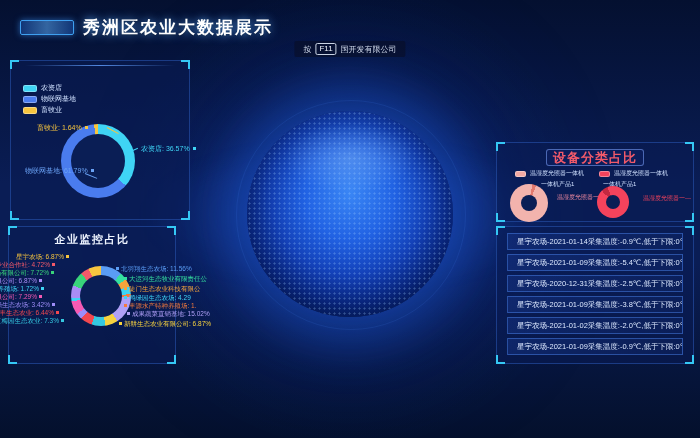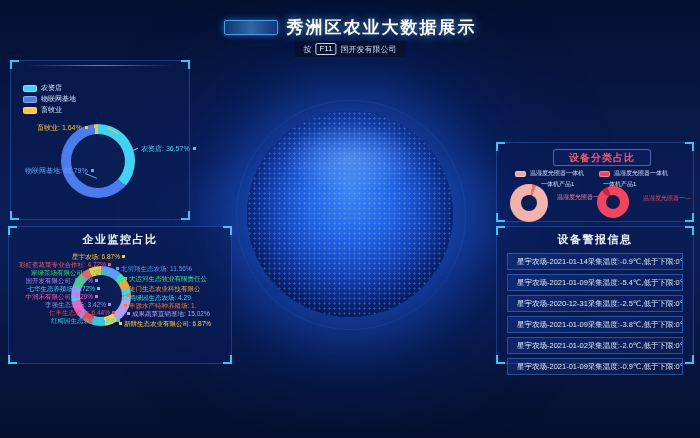--- a/index.html
+++ b/index.html
@@ -3,21 +3,21 @@
 <meta charset="utf-8">
 <style>
   html,body{margin:0;padding:0;background:#020a20;}
   .stage{position:relative;width:700px;height:438px;overflow:hidden;
     font-family:"Liberation Sans","DejaVu Sans",sans-serif;color:#fff;
     background:
       radial-gradient(circle at 50% 49%, rgba(45,115,245,.30) 0%, rgba(28,75,195,.20) 20%, rgba(12,35,110,.10) 38%, rgba(0,0,0,0) 56%),
       linear-gradient(180deg,#041030 0%,#0a1d55 42%,#0a1d55 60%,#04102c 100%);}
   .abs{position:absolute;}
   
-  .titlebar{position:absolute;top:16px;left:0;right:0;display:flex;justify-content:center;align-items:center;gap:9px;}
+  .titlebar{position:absolute;top:16px;left:0;right:0;display:flex;justify-content:flex-start;align-items:center;gap:9px;padding-left:20px;}
   .logo{width:52px;height:13px;border:1px solid #3fa0f0;border-radius:2px;
     background:linear-gradient(90deg,rgba(40,120,240,.35),rgba(90,170,250,.55),rgba(40,120,240,.35));
     box-shadow:0 0 6px rgba(60,150,250,.6);}
   .title{font-size:17px;font-weight:bold;letter-spacing:2px;color:#ffffff;
     text-shadow:0 0 10px rgba(90,170,255,.9),0 1px 2px rgba(0,0,0,.6);}
   .tip{position:absolute;top:41px;left:50%;transform:translateX(-50%);
     display:flex;align-items:center;gap:4px;font-size:8px;color:#cfd8ea;
     background:rgba(8,14,36,.6);padding:2px 9px;border-radius:2px;}
   .fkey{border:1px solid #c9d3e4;border-radius:2px;padding:0 3px;font-size:8px;color:#eef3fb;line-height:10px;}
   
@@ -52,22 +52,22 @@
   .ln{position:absolute;height:1px;transform-origin:left center;}
   .el,.rl{position:absolute;font-size:6.5px;white-space:nowrap;letter-spacing:0;}
   .el{text-align:right;}
   .el::after{content:"";display:inline-block;width:3px;height:3px;background:currentColor;margin-left:2px;vertical-align:1px;}
   .rl::before{content:"";display:inline-block;width:3px;height:3px;background:currentColor;margin-right:2px;vertical-align:1px;}
   .e0{color:#f7c53f}.e1{color:#f25a6a}.e2{color:#39d47a}.e3{color:#a98df5}.e4{color:#3fd4f5}
   .e5{color:#f55ab4}.e6{color:#9d8df7}.e7{color:#f2484f}.e8{color:#35c8e0}
   .r0{color:#5a9df5}.r1{color:#35e0a0}.r2{color:#f5a43c}.r3{color:#3fd4f5}.r4{color:#f57a3c}.r5{color:#b0a0f7}.r6{color:#f7d23f}
   
   .pill{position:absolute;left:50%;transform:translateX(-50%);top:6px;width:96px;height:15px;line-height:15px;
-    text-align:center;font-size:10px;font-weight:bold;color:#f25a6a;letter-spacing:1px;
-    border:1px solid rgba(130,165,255,.55);border-radius:3px;background:rgba(12,30,92,.9);margin-left:7px;}
+    text-align:center;font-size:13px;font-weight:bold;color:#f25a6a;letter-spacing:1px;
+    border:1px solid rgba(130,165,255,.55);border-radius:3px;background:rgba(12,30,92,.9);}
   .mini{position:absolute;font-size:6px;color:#cfe0ff;white-space:nowrap;}
   
   .alarm-rows{margin-top:6px;}
   .arow{display:flex;align-items:center;height:15px;margin:0 10px 4px;padding-left:9px;
     border:1px solid rgba(72,128,232,.5);background:linear-gradient(90deg,rgba(32,72,175,.28),rgba(32,72,175,.10));
     font-size:7.5px;color:#dce8ff;white-space:nowrap;overflow:hidden;}
 </style>
 </head>
 <body>
 
@@ -105,21 +105,21 @@
     </div>
     <div class="donut" style="left: 50px; top: 63px; width: 74px; height: 74px; --t: 10px; --hole: #0a1e55; background: conic-gradient(from -6deg, rgb(247, 197, 63) 0deg, rgb(247, 197, 63) 5.904deg, rgb(63, 212, 245) 5.904deg, rgb(63, 212, 245) 137.556deg, rgb(74, 124, 238) 137.556deg, rgb(74, 124, 238) 360deg);"></div>
     <div class="co" style="left:26px;top:62px;color:#f7c53f;">畜牧业: 1.64%</div>
     <div class="ln" style="left:96px;top:66px;width:13px;background:#f7c53f;transform:rotate(28deg);"></div>
     <div class="co" style="left:130px;top:83px;color:#3fd4f5;">农资店: 36.57%</div>
     <div class="ln" style="left:115px;top:92px;width:13px;background:#3fd4f5;transform:rotate(-24deg);"></div>
     <div class="co" style="left:14px;top:105px;color:#6aa2f5;">物联网基地: 61.79%</div>
     <div class="ln" style="left:74px;top:112px;width:13px;background:#6aa2f5;transform:rotate(22deg);"></div>
   </div>
 
-  <div class="panel" style="left:8px;top:226px;width:224px;height:138px;">
+  <div class="panel" style="left:8px;top:226px;width:168px;height:138px;">
     <i class="cb bl"></i>
     <i class="cb br"></i>
     <div class="ptitle">企业监控占比</div>
     <div class="donut" style="left: 62px; top: 39px; width: 60px; height: 60px; --t: 9px; --hole: #0a1e55; background: conic-gradient(rgb(90, 157, 245) 0deg, rgb(90, 157, 245) 41.6118deg, rgb(53, 224, 160) 41.6118deg, rgb(53, 224, 160) 56.3704deg, rgb(245, 164, 60) 56.3704deg, rgb(245, 164, 60) 71.1289deg, rgb(63, 212, 245) 71.1289deg, rgb(63, 212, 245) 86.5713deg, rgb(245, 122, 60) 86.5713deg, rgb(245, 122, 60) 92.7627deg, rgb(176, 160, 247) 92.7627deg, rgb(176, 160, 247) 146.829deg, rgb(247, 210, 63) 146.829deg, rgb(247, 210, 63) 171.559deg, rgb(53, 200, 224) 171.559deg, rgb(53, 200, 224) 197.836deg, rgb(242, 72, 79) 197.836deg, rgb(242, 72, 79) 221.018deg, rgb(157, 141, 247) 221.018deg, rgb(157, 141, 247) 233.329deg, rgb(245, 90, 180) 233.329deg, rgb(245, 90, 180) 259.57deg, rgb(63, 212, 245) 259.57deg, rgb(63, 212, 245) 265.761deg, rgb(169, 141, 245) 265.761deg, rgb(169, 141, 245) 290.491deg, rgb(57, 212, 122) 290.491deg, rgb(57, 212, 122) 318.28deg, rgb(242, 90, 106) 318.28deg, rgb(242, 90, 106) 335.27deg, rgb(247, 197, 63) 335.27deg, rgb(247, 197, 63) 360deg);"></div>
     <div class="el e0" style="right:106px;top:26px;">星宇农场: 6.87%</div>
     <div class="el e1" style="right:120px;top:34px;">彩虹斋蔬菜专业合作社: 4.72%</div>
     <div class="el e2" style="right:121px;top:42px;">家绿茶场有限公司: 7.72%</div>
     <div class="el e3" style="right:133px;top:50px;">国开发有限公司: 6.87%</div>
     <div class="el e4" style="right:131px;top:58px;">七华生态养殖场: 1.72%</div>
     <div class="el e5" style="right:133px;top:66px;">中润禾有限公司: 7.29%</div>
@@ -152,21 +152,20 @@
       <span>温湿度光照器一体机</span>
     </div>
     <div class="mini" style="left:106px;top:37px;">一体机产品1</div>
     <div class="donut" style="left: 100px; top: 43px; width: 32px; height: 32px; --t: 9px; --hole: #0a1e55; background: conic-gradient(from -45deg, rgb(194, 40, 64) 0deg, rgb(194, 40, 64) 25.2deg, rgb(244, 67, 92) 25.2deg, rgb(244, 67, 92) 360deg);"></div>
     <div class="mini" style="left:146px;top:51px;color:#f4435c;">温湿度光照器一—</div>
   </div>
 
   <div class="panel" style="left:496px;top:226px;width:198px;height:138px;">
     <i class="cb bl"></i>
     <i class="cb br"></i>
-    <div class="ptitle">设备警报信息</div>
     <div class="alarm-rows">
       <div class="arow">星宇农场-2021-01-14采集温度:-0.9℃,低于下限:0℃</div>
       <div class="arow">星宇农场-2021-01-09采集温度:-5.4℃,低于下限:0℃</div>
       <div class="arow">星宇农场-2020-12-31采集温度:-2.5℃,低于下限:0℃</div>
       <div class="arow">星宇农场-2021-01-09采集温度:-3.8℃,低于下限:0℃</div>
       <div class="arow">星宇农场-2021-01-02采集温度:-2.0℃,低于下限:0℃</div>
       <div class="arow">星宇农场-2021-01-09采集温度:-0.9℃,低于下限:0℃</div>
     </div>
   </div>
 

